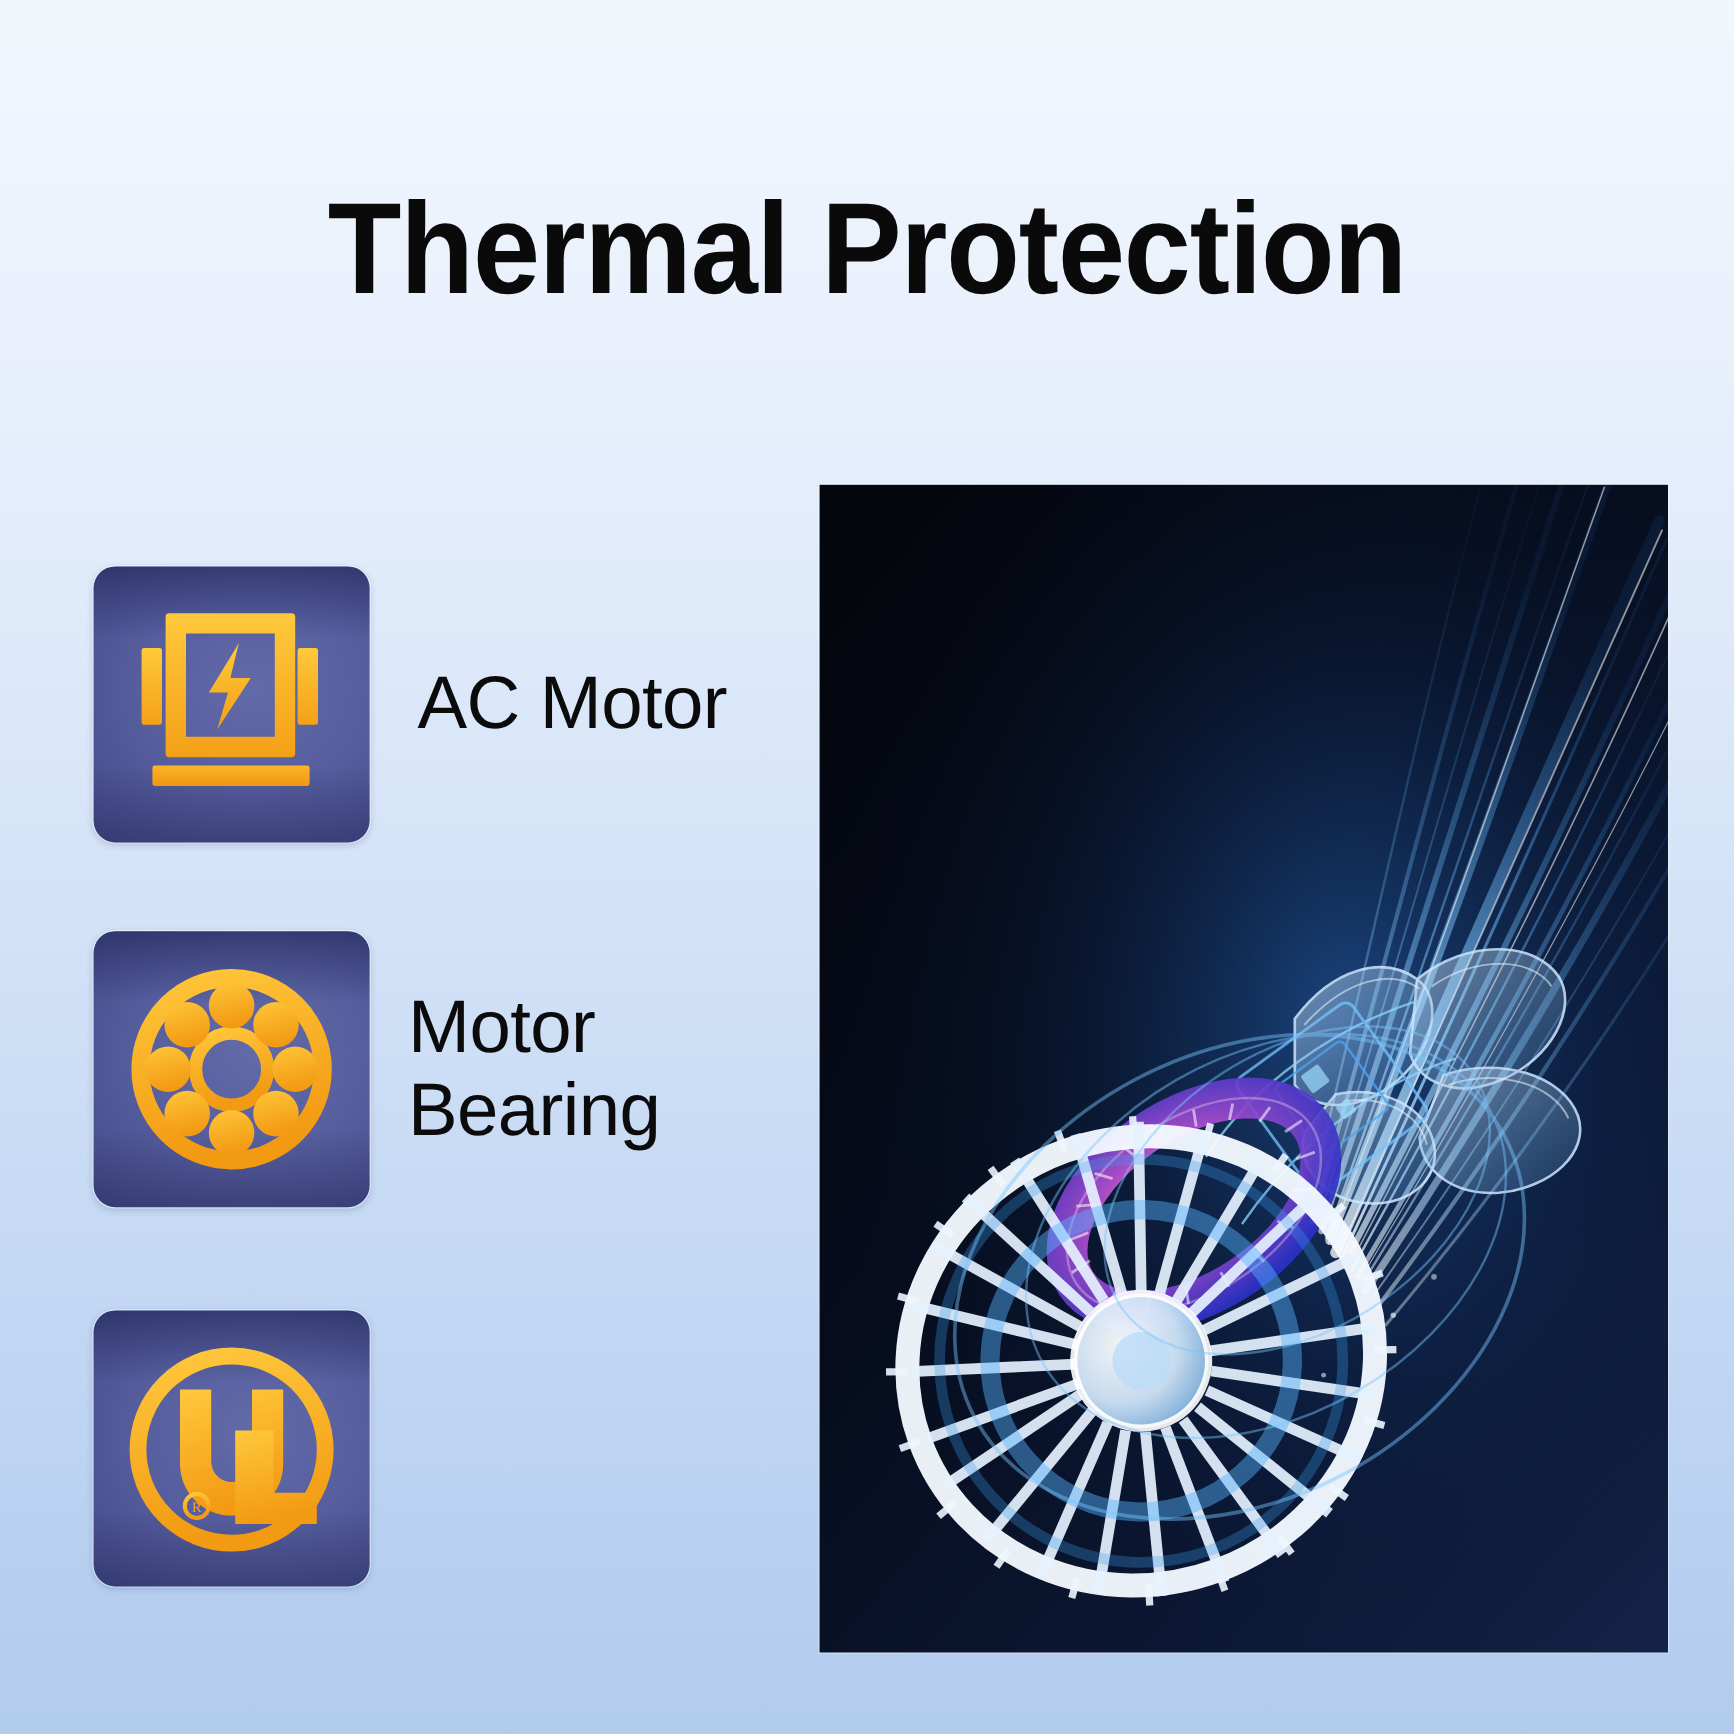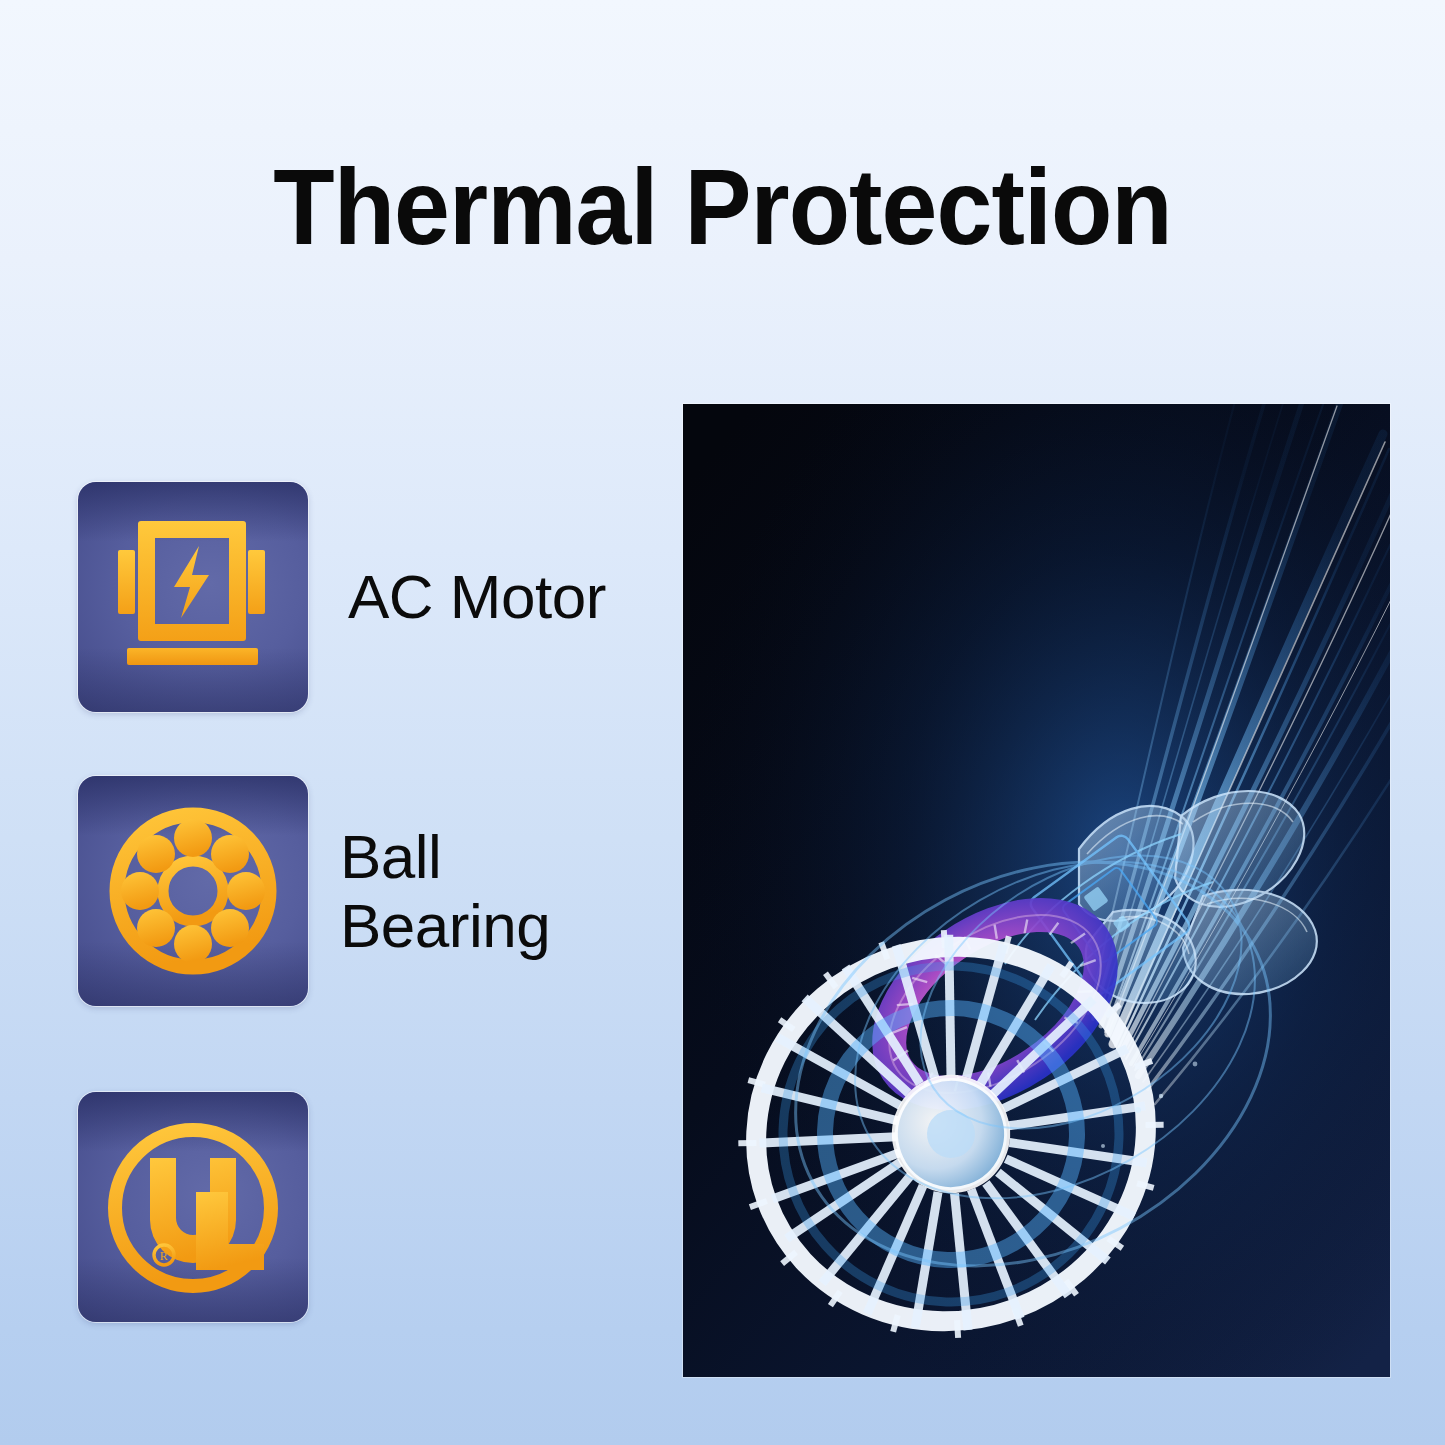--- a/index.html
+++ b/index.html
@@ -34,21 +34,21 @@
     top:466px;
     width:580px;
   }
   .feature-row {
     position:absolute;
     left:0;
     display:flex;
     align-items:center;
     gap:32px;
   }
-  .feature-row.r0 { top:16px;gap:40px; }
+  .feature-row.r0 { top:6px;gap:40px; }
   .feature-row.r1 { top:310px; }
   .feature-row.r2 { top:626px; }
 
   .icon-tile {
     position:relative;
     width:230px; height:230px;
     border-radius:18px;
     flex:0 0 auto;
     background:
       radial-gradient(ellipse 120% 110% at 58% 44%, #626aa8 0%, #565e9e 34%, #474e8d 62%, #3a4078 84%, #2d3268 100%);
@@ -139,21 +139,21 @@
           <circle cx="152" cy="78" r="19"></circle>
           <circle cx="168" cy="115" r="19"></circle>
           <circle cx="152" cy="152" r="19"></circle>
           <circle cx="115" cy="168" r="19"></circle>
           <circle cx="78" cy="152" r="19"></circle>
           <circle cx="62" cy="115" r="19"></circle>
           <circle cx="78" cy="78" r="19"></circle>
         </g>
       </svg>
     </div>
-    <div class="feature-label">Ball
+    <div class="feature-label">Motor
 Bearing</div>
   </div>
 
   <div class="feature-row r2">
     <div class="icon-tile">
       <svg viewBox="0 0 230 230" width="230" height="230" aria-hidden="true">
         <defs>
           <linearGradient id="g-ul" x1="0" y1="0" x2="0.2" y2="1">
             <stop offset="0" stop-color="#ffc83d"></stop>
             <stop offset="1" stop-color="#f29a12"></stop>

